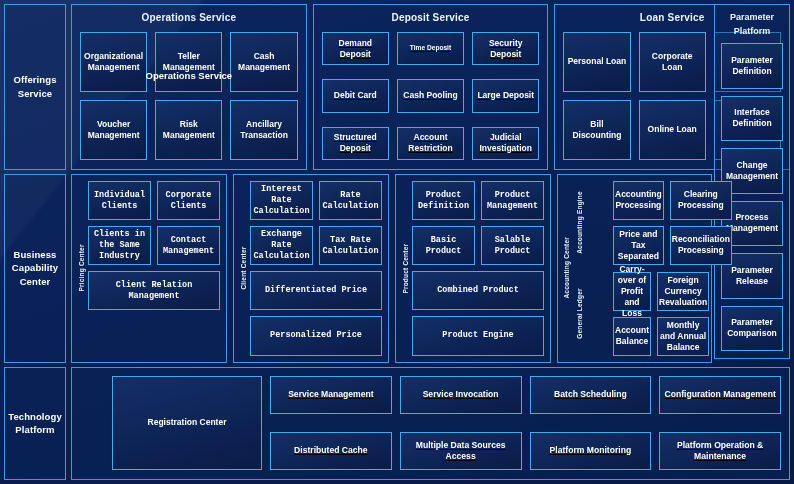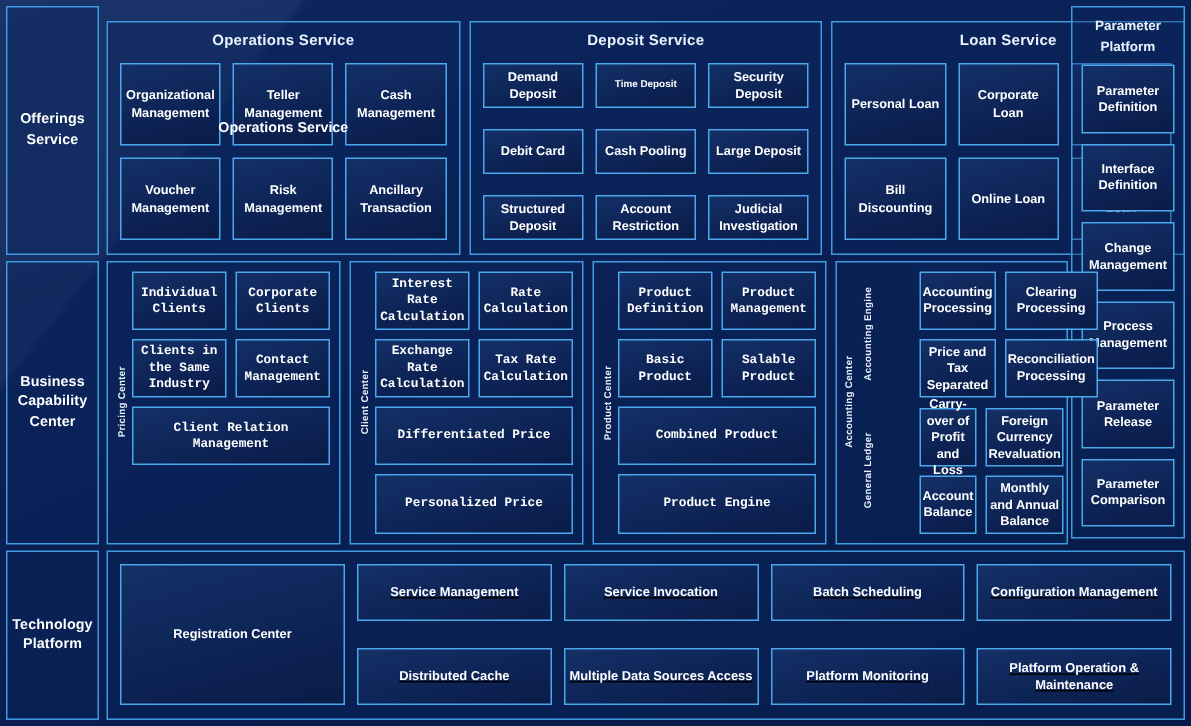--- a/index.html
+++ b/index.html
@@ -61,39 +61,38 @@
 
   .row-body { flex: 1 1 auto; display: flex; gap: 6px; min-width: 0; }
 
   
   .domain {
     flex: 1 1 0;
     min-width: 0;
     padding: 7px 8px 9px 8px;
     display: flex;
     flex-direction: column;
-    margin-top: 10px;
   }
   .domain-title {
     text-align: center;
     color: #eaf3ff;
     font-size: 10px;
     font-weight: bold;
     margin-bottom: 9px;
     letter-spacing: .2px;
   }
   .domain-grid {
     flex: 1 1 auto;
     display: grid;
     grid-template-columns: repeat(3, 1fr);
     gap: 8px 8px;
     align-content: start;
     position: relative;
   }
-  .domain-grid.rows3 { grid-template-rows: repeat(3, 1fr); gap: 14px 8px; }
+  .domain-grid.rows3 { grid-template-rows: repeat(3, 1fr); gap: 14px 8px; text-decoration: underline; }
   .domain-grid.rows2 { grid-template-rows: repeat(2, 1fr); }
 
   
   .ghost-caption {
     position: absolute;
     left: 0; right: 0;
     top: 38px;
     text-align: center;
     color: #ffffff;
     font-size: 9.5px;
@@ -182,21 +181,21 @@
     display: grid;
     grid-template-columns: 1fr 1fr;
     grid-template-rows: 1fr 1fr;
     gap: 6px 6px;
     min-width: 0;
     margin-left: 28px;
   }
 
   
   #tech-body { flex: 1 1 auto; padding: 8px 8px 9px 8px; display: flex; gap: 8px; min-width: 0; }
-  #tech-registration { flex: 0 0 150px; }
+  #tech-registration { flex: 0 0 150px; margin-left: 32px; }
   .tech-col { flex: 1 1 0; min-width: 0; display: grid; grid-template-rows: 1fr 1fr; gap: 18px; text-decoration: underline; }
   .tile.wide { font-size: 8.6px; }
 </style>
 </head>
 <body>
 
 <div id="arch">
 
   <div class="row" id="row-offerings">
 

